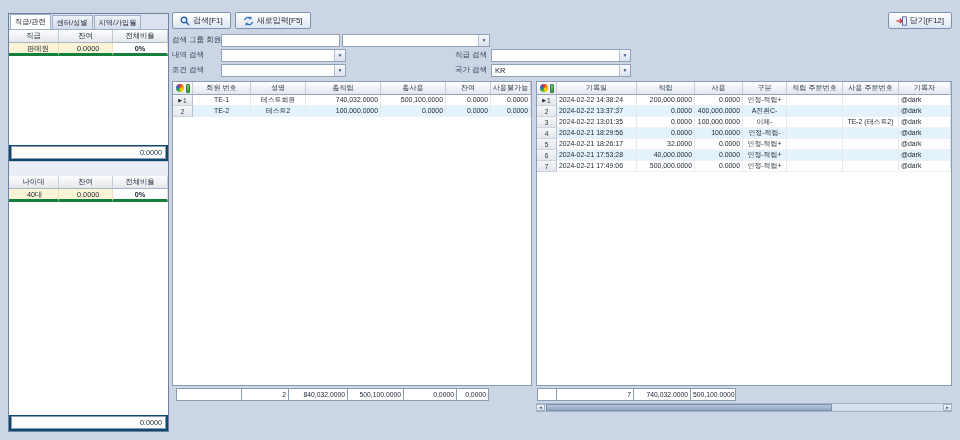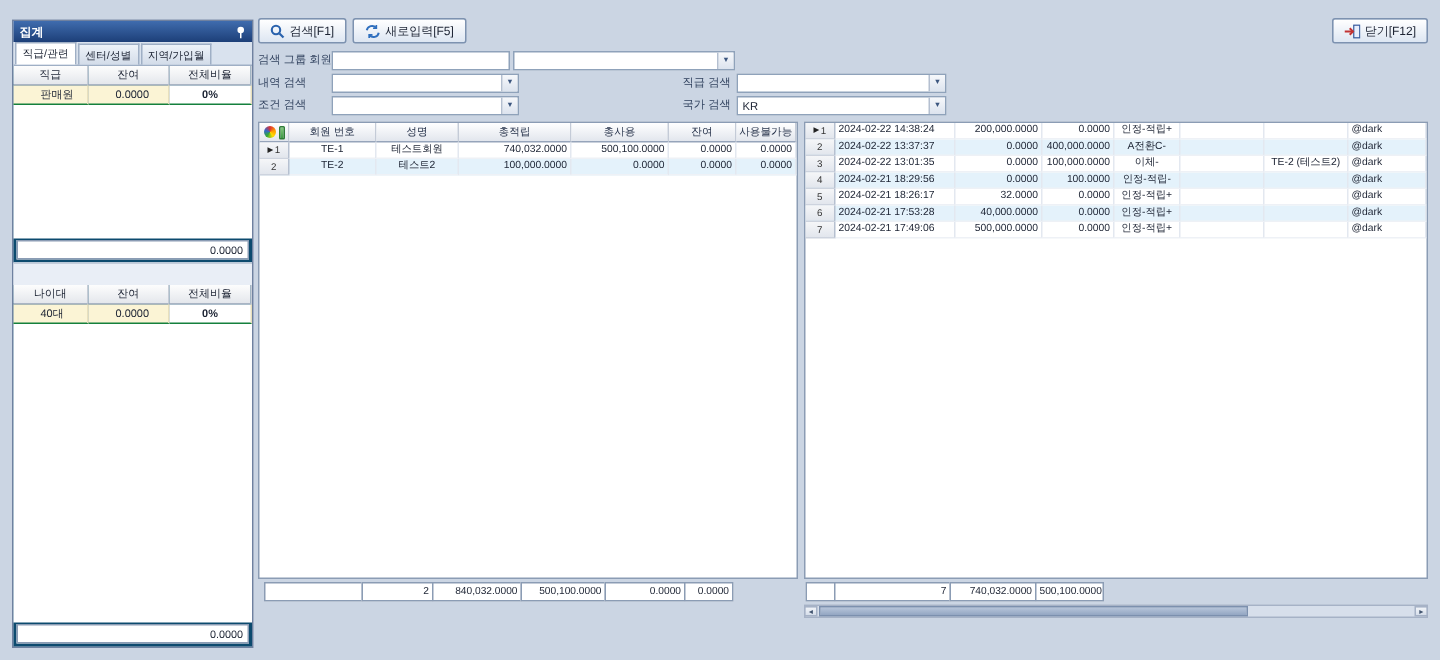--- a/index.html
+++ b/index.html
@@ -20,21 +20,21 @@
          margin-right:1px; white-space:nowrap; overflow:hidden; max-width:58px; }
   .tab.active { background:#fff; height:15px; font-weight:normal; }
   .section { background:#0c4a6e; display:flex; flex-direction:column; }
   #section1 { flex:0 0 131px; }
   #section2 { flex:1; }
   .lg-row { display:flex; flex:0 0 13px; height:13px; }
   .lgh { background:linear-gradient(#fdfdfd,#e4e7ec); border-right:1px solid #c6ccd6;
          border-bottom:1px solid #a9b4c4; font-size:7.3px; text-align:center; line-height:12px;
          overflow:hidden; white-space:nowrap; }
   .lgc { font-size:7.3px; line-height:12px; background:#fbf4d5; border-right:1px solid #e8e0bd;
-         border-bottom:1px solid #15803d; padding:0 18px; overflow:hidden; white-space:nowrap; }
+         border-bottom:3px solid #15803d; padding:0 18px; overflow:hidden; white-space:nowrap; }
   .lgc.num { text-align:right; }
   .lgc.ctr { text-align:center; }
   .lgc.pct { text-align:center; font-weight:bold; background:#fff; }
   .filler { flex:1; background:#fff; }
   .totalbox { flex:0 0 13px; margin:1px 2px 2px 2px; border:1px solid #8b9cb4; background:#fff;
               font-size:7.2px; line-height:11px; text-align:right; padding:0 3px; }
   .sb-gap { flex:0 0 15px; background:#e9eef6; border-top:1px solid #c3cddb; }
 
   
   .toolbar { position:absolute; left:172px; top:12px; width:780px; height:17px;
@@ -99,29 +99,20 @@
             background:linear-gradient(#f2f5f9,#d6deea); border:1px solid #a6b2c6;
             font-size:4.5px; display:flex; align-items:center; justify-content:center; color:#41546f; }
   .sarrow.left{left:-1px;} .sarrow.right{right:-1px;}
   .sthumb { position:absolute; left:9px; top:0; bottom:0; width:286px;
             background:linear-gradient(#b7c5da,#93a6c2); border:1px solid #7c90ae; }
 </style>
 </head>
 <body>
 
 <div class="sidebar">
-  <div class="sb-header">
-    <span>집계</span>
-    <span class="icon">
-      <svg width="7" height="9" viewBox="0 0 7 9">
-          <circle cx="3.5" cy="3" r="2.2" fill="#fff"></circle>
-          <line x1="3.5" y1="5" x2="3.5" y2="8.5" stroke="#fff" stroke-width="1"></line>
-        </svg>
-    </span>
-  </div>
   <div class="tabs">
     <div class="tab active">직급/관련</div>
     <div class="tab">센터/성별</div>
     <div class="tab">지역/가입월</div>
   </div>
 
   <div class="section" id="section1">
     <div class="lg-row">
       <div class="lgh" style="width:50px">직급</div>
       <div class="lgh" style="width:54px">잔여</div>
@@ -258,20 +249,35 @@
       <div class="gc ctr mg-c2">테스트2</div>
       <div class="gc num mg-c3">100,000.0000</div>
       <div class="gc num mg-c4">0.0000</div>
       <div class="gc num mg-c5">0.0000</div>
       <div class="gc num mg-c6">0.0000</div>
     </div>
   </div>
 </div>
 
 <div class="grid" style="left:536px; top:81px; width:416px; height:305px;">
+  <div class="ghead">
+    <div class="gh hg-c0">
+      <span class="hicons">
+          <span class="ico-rainbow"></span>
+          <span class="ico-green"></span>
+        </span>
+    </div>
+    <div class="gh hg-c1">기록일</div>
+    <div class="gh hg-c2">적립</div>
+    <div class="gh hg-c3">사용</div>
+    <div class="gh hg-c4">구분</div>
+    <div class="gh hg-c5">적립 주문번호</div>
+    <div class="gh hg-c6">사용 주문번호</div>
+    <div class="gh hg-c7">기록자</div>
+  </div>
   <div class="gbody">
     <div class="grow">
       <div class="rowm hg-c0">
           <span class="mark">▶</span>
           <span>1</span>
         </div>
       <div class="gc date hg-c1">2024-02-22 14:38:24</div>
       <div class="gc num hg-c2">200,000.0000</div>
       <div class="gc num hg-c3">0.0000</div>
       <div class="gc ctr hg-c4">인정-적립+</div>

